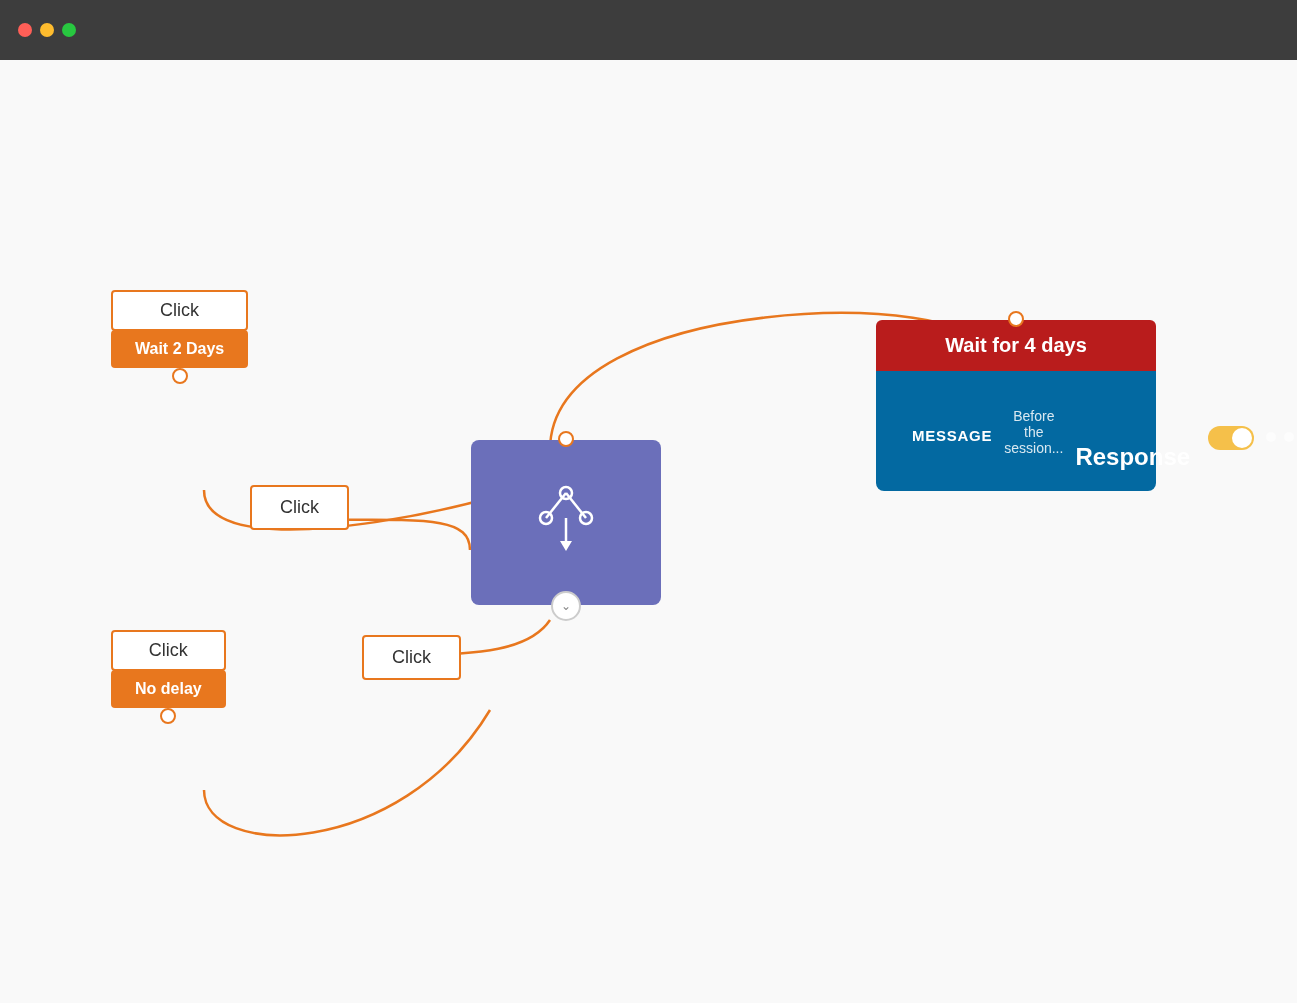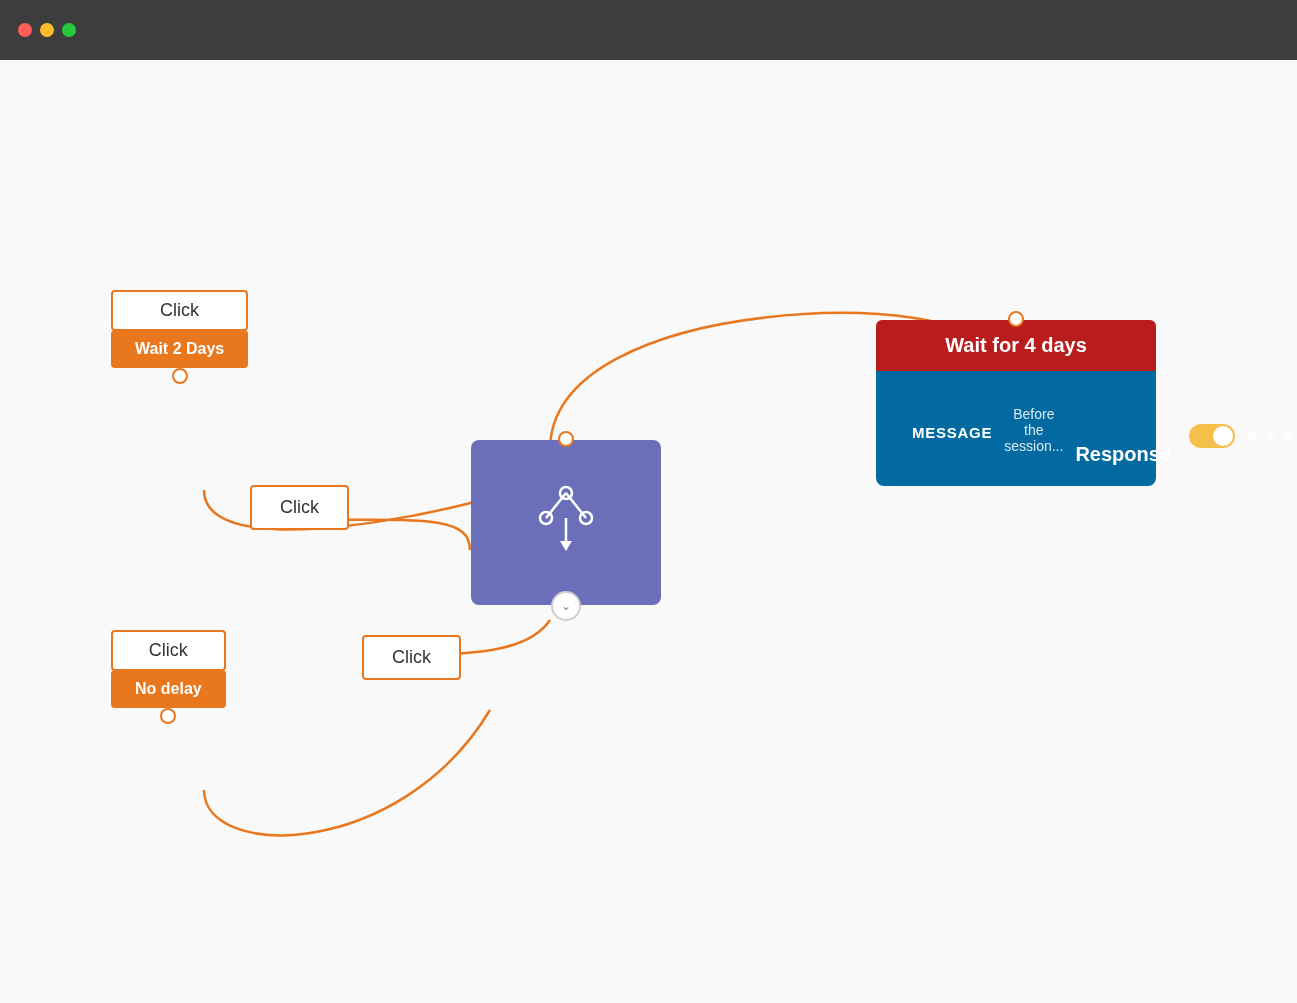--- a/index.html
+++ b/index.html
@@ -231,21 +231,21 @@
     }
 
     .response-row {
       display: flex;
       align-items: center;
       gap: 18px;
       margin-top: 6px;
     }
 
     .response-label {
-      font-size: 20px;
+      font-size: 24px;
       font-weight: 600;
       color: white;
       margin-top: 38px;
     }
 
     .toggle {
       width: 46px;
       height: 24px;
       background: #f5c04a;
       border-radius: 12px;

